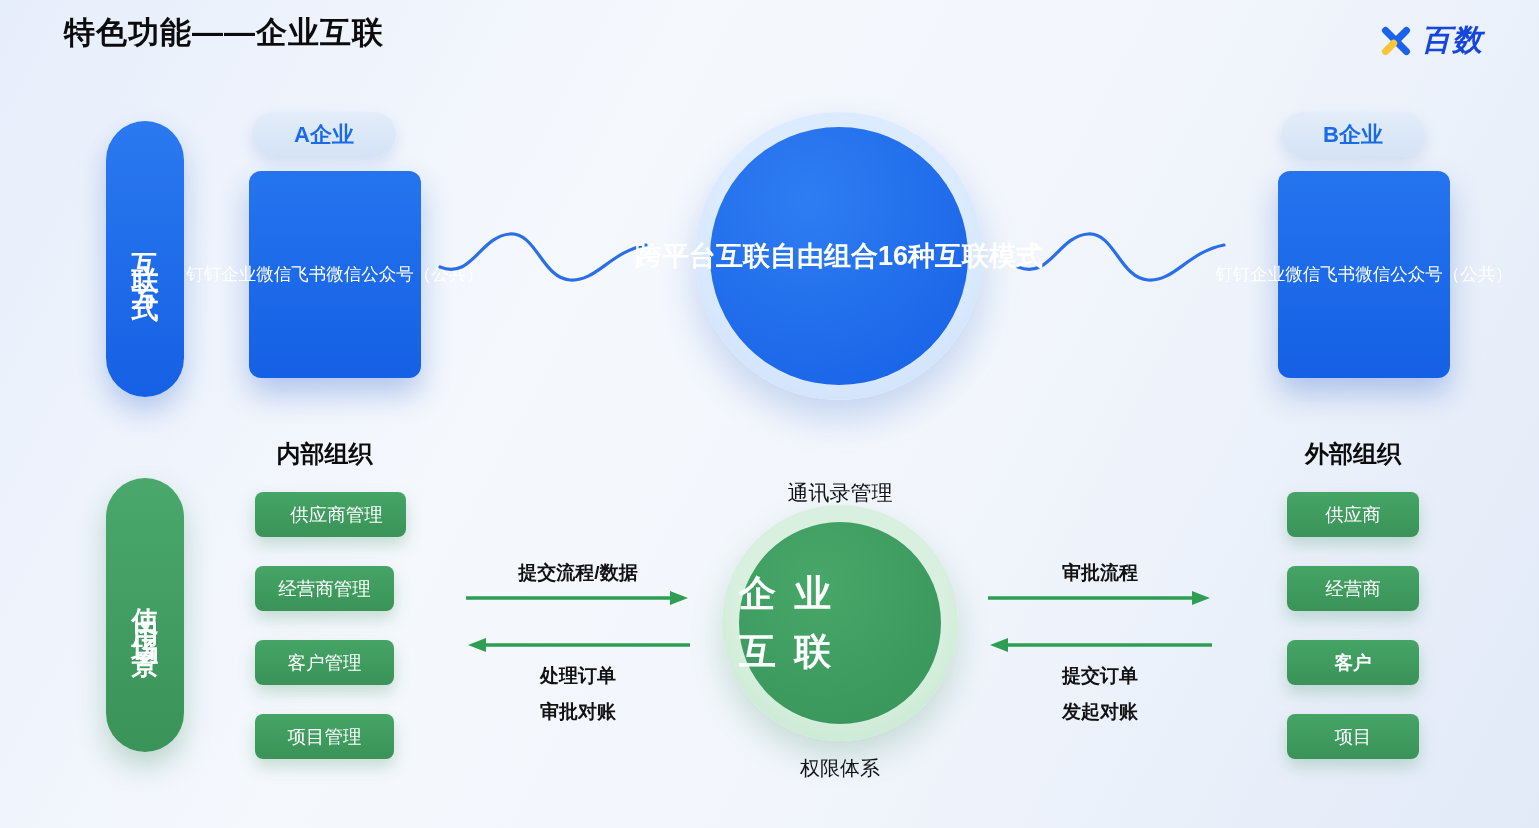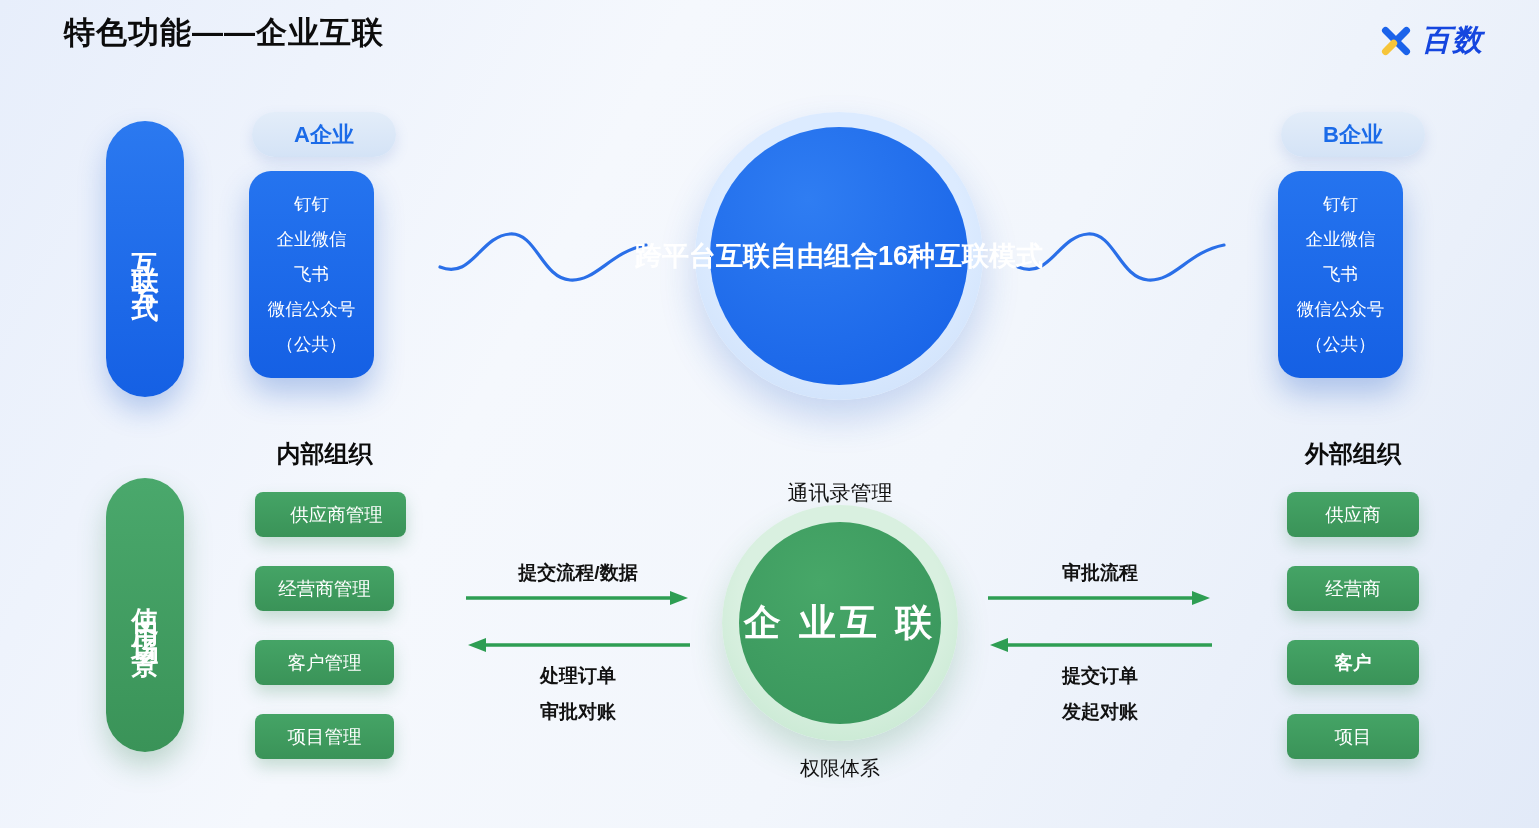--- a/index.html
+++ b/index.html
@@ -44,24 +44,24 @@
     width:144px;height:45px;border-radius:23px;
     background:linear-gradient(180deg,#e3edf9,#d4e3f6);
     color:#1b6be8;font-size:22px;font-weight:700;
     display:flex;align-items:center;justify-content:center;
     box-shadow:0 6px 14px rgba(90,130,200,.18);
   }
   .badge.a{left:252px;top:112px;}
   .badge.b{left:1281px;top:112px;}
   
   .card{
-    width:125px;height:207px;border-radius:22px;
+    width:172px;height:207px;border-radius:12px;
     background:linear-gradient(180deg,#2574ef,#1560e4);
     box-shadow:0 16px 30px rgba(30,90,200,.30);
-    display:flex;flex-direction:column;align-items:center;justify-content:center;
+    display:flex;flex-direction:row;align-items:center;justify-content:center;
     color:#fff;
   }
   .card.a{left:249px;top:171px;}
   .card.b{left:1278px;top:171px;}
   .card .line{font-size:17.5px;line-height:35px;white-space:nowrap;}
   
   .big-circle-outer{
     left:695px;top:112px;width:288px;height:288px;border-radius:50%;
     background:radial-gradient(circle at 50% 40%,#dcebff 55%,#c9ddf8 100%);
     box-shadow:0 18px 36px rgba(30,90,200,.22);
@@ -75,21 +75,21 @@
   .big-circle-inner .line{font-size:27px;font-weight:800;line-height:51px;white-space:nowrap;}
   
   .hub-outer{
     left:722px;top:505px;width:236px;height:236px;border-radius:50%;
     background:radial-gradient(circle at 50% 40%,#d9f0e0 55%,#bfe5cb 100%);
     box-shadow:0 16px 32px rgba(52,130,80,.22);
   }
   .hub-inner{
     position:absolute;inset:17px;border-radius:50%;
     background:radial-gradient(circle at 40% 30%,#47a768,#37935a);
-    display:flex;flex-direction:row;align-items:center;justify-content:center;
+    display:flex;flex-direction:column;justify-content:center;
     color:#fff;
   }
   .hub-inner .line{font-size:37px;font-weight:800;line-height:58px;letter-spacing:4px;white-space:nowrap;}
   
   .group-title{font-size:24px;font-weight:800;color:#0c0c0c;text-align:center;}
   .hub-label{width:280px;left:700px;text-align:center;color:#121212;}
   .hub-label.top{top:479px;font-size:21px;font-weight:500;}
   .hub-label.bottom{top:755px;font-size:20px;font-weight:500;}
   
   .g-btn{

